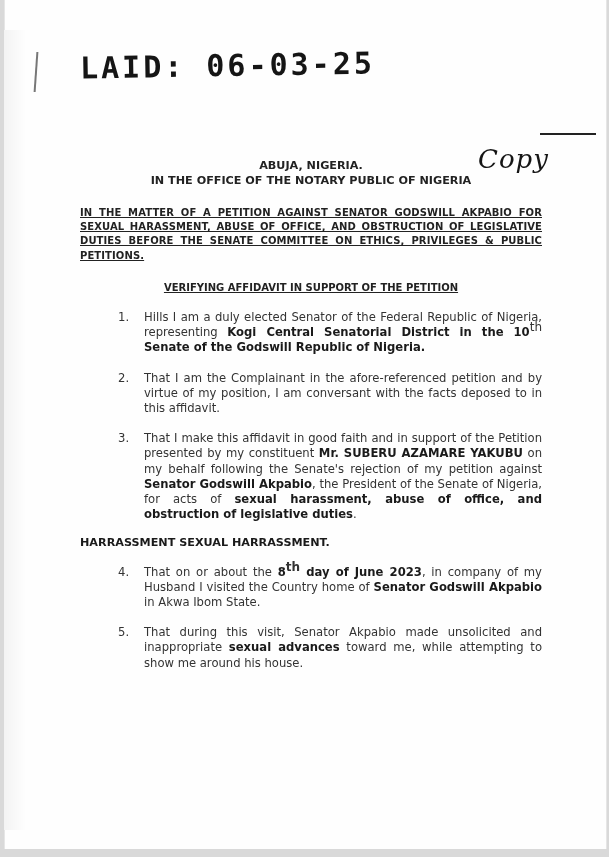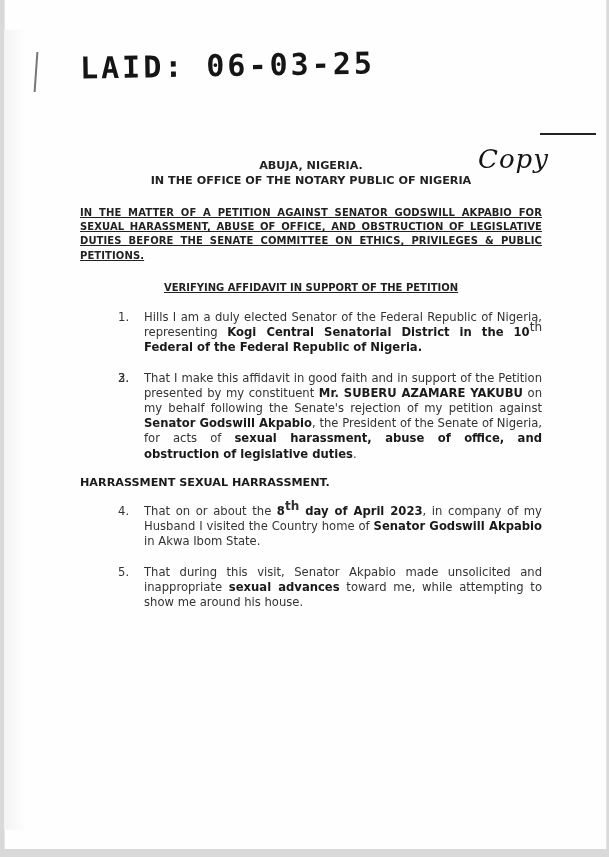--- a/index.html
+++ b/index.html
@@ -60,24 +60,24 @@
     <div>ABUJA, NIGERIA.</div>
     <div>IN THE OFFICE OF THE NOTARY PUBLIC OF NIGERIA</div>
   </div>
 
   <div class="matter">IN THE MATTER OF A PETITION AGAINST SENATOR GODSWILL AKPABIO FOR SEXUAL HARASSMENT, ABUSE OF OFFICE, AND OBSTRUCTION OF LEGISLATIVE DUTIES BEFORE THE SENATE COMMITTEE ON ETHICS, PRIVILEGES &amp; PUBLIC PETITIONS.</div>
 
   <div class="subhead">VERIFYING AFFIDAVIT IN SUPPORT OF THE PETITION</div>
 
 
   <ol>
-    <li><span class="num">1.</span><span>Hills I am a duly elected Senator of the Federal Republic of Nigeria, representing </span><b>Kogi Central Senatorial District in the 10</b><sup>th</sup><b> Federal of the Federal Republic of Nigeria.</b></li>
-    <li><span class="num">2.</span></li>
+    <li><span class="num">1.</span><span>Hills I am a duly elected Senator of the Federal Republic of Nigeria, representing </span><b>Kogi Central Senatorial District in the 10</b><sup>th</sup><b> Senate of the Godswill Republic of Nigeria.</b></li>
+    <li><span class="num">2.</span><span>That I am the Complainant in the afore-referenced petition and by virtue of my position, I am conversant with the facts deposed to in this affidavit.</span></li>
     <li><span class="num">3.</span><span>That I make this affidavit in good faith and in support of the Petition presented by my constituent </span><b>Mr. SUBERU AZAMARE YAKUBU</b><span> on my behalf following the Senate's rejection of my petition against </span><b>Senator Godswill Akpabio</b><span>, the President of the Senate of Nigeria, for acts of </span><b>sexual harassment, abuse of office, and obstruction of legislative duties</b><span>.</span></li>
   </ol>
 
   <div class="section">HARRASSMENT SEXUAL HARRASSMENT.</div>
 
   <ol style="margin-top:0">
-    <li><span class="num">4.</span><span>That on or about the </span><b>8</b><sup style="font-weight:bold">th</sup><b> day of April 2023</b><span>, in company of my Husband I visited the Country home of </span><b>Senator Godswill Akpabio</b><span> in Akwa Ibom State.</span></li>
+    <li><span class="num">4.</span><span>That on or about the </span><b>8</b><sup style="font-weight:bold">th</sup><b> day of June 2023</b><span>, in company of my Husband I visited the Country home of </span><b>Senator Godswill Akpabio</b><span> in Akwa Ibom State.</span></li>
     <li><span class="num">5.</span><span>That during this visit, Senator Akpabio made unsolicited and inappropriate </span><b>sexual advances</b><span> toward me, while attempting to show me around his house.</span></li>
   </ol>
 </div>
 
 </body></html>

